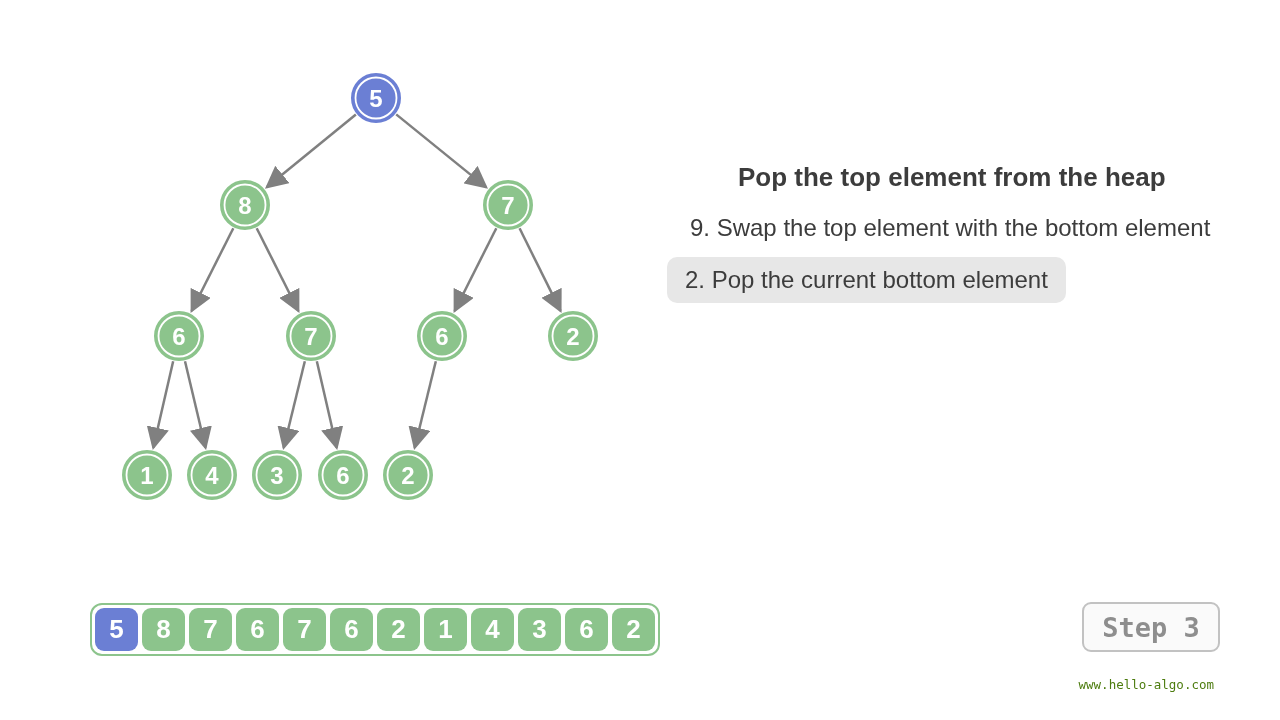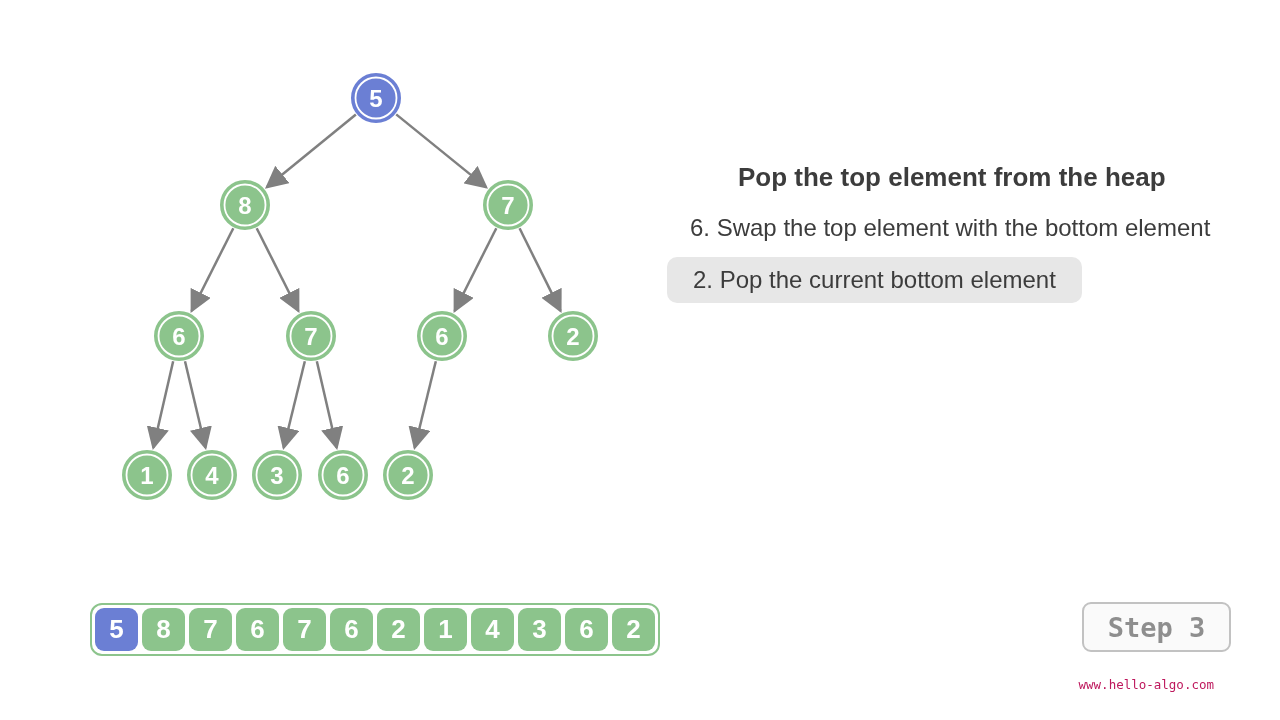--- a/index.html
+++ b/index.html
@@ -41,21 +41,21 @@
     left: 690px; top: 215px;
     font-size: 24px;
     color: #3C3C3C;
     white-space: nowrap;
     line-height: 1.1;
   }
   .panel-item-2 {
     position: absolute;
     left: 667px; top: 257px;
     height: 46px; line-height: 46px;
-    padding: 0 26px;
+    padding: 0 18px;
     border-radius: 10px;
     font-size: 24px;
     color: #3C3C3C;
     white-space: nowrap;
   }
 
   
   .array-box {
     position: absolute;
     left: 90px; top: 603px;
@@ -75,42 +75,42 @@
     justify-content: center;
     color: #ffffff;
     font-weight: bold;
     font-size: 26px;
   }
 
   
   .step-badge {
     position: absolute;
     left: 1082px; top: 602px;
-    width: 149px; height: 50px;
+    width: 138px; height: 50px;
     box-sizing: border-box;
     background: #FAFAFA;
     border: 2px solid #C2C2C2;
     border-radius: 9px;
     display: flex;
     align-items: center;
     justify-content: center;
     font-family: "DejaVu Sans Mono", monospace;
     font-weight: bold;
     font-size: 27px;
     color: #8E8E8E;
     white-space: pre;
   }
 
   
   .watermark {
     position: absolute;
     right: 66px; top: 677px;
     font-family: "DejaVu Sans Mono", monospace;
     font-size: 12.5px;
-    color: #be185d;
+    color: #4d7c0f;
   }
 </style>
 </head>
 <body>
 
 <svg class="tree-svg" viewBox="0 0 700 560" xmlns="http://www.w3.org/2000/svg">
   <defs>
     <marker id="arrowhead" viewBox="0 0 10 10" refX="9" refY="5" markerWidth="9" markerHeight="9" orient="auto">
       <path id="arrowhead-path" d="M0,0 L10,5 L0,10 Z" fill="#808080"></path>
     </marker>
@@ -186,21 +186,21 @@
       </g>
       <g>
         <circle cx="408" cy="475" r="24" fill="#8CC48C" stroke="#8CC48C" stroke-width="2"></circle>
         <circle cx="408" cy="475" r="20.5" fill="none" stroke="#FFFFFF" stroke-width="1.8"></circle>
         <text x="408" y="484">2</text>
       </g>
     </g>
 </svg>
 
 <div class="panel-title">Pop the top element from the heap</div>
-<div class="panel-item-1">6. Swap the top element with the bottom element</div>
+<div class="panel-item-1">9. Swap the top element with the bottom element</div>
 <div class="panel-item-2" id="panel-item-2" style="background: rgb(231, 231, 231);">2. Pop the current bottom element</div>
 
 <div class="array-box" id="array-box" style="border-color: rgb(140, 196, 140);">
     <div class="array-cell" style="background: rgb(107, 127, 212);">5</div>
     <div class="array-cell" style="background: rgb(140, 196, 140);">8</div>
     <div class="array-cell" style="background: rgb(140, 196, 140);">7</div>
     <div class="array-cell" style="background: rgb(140, 196, 140);">6</div>
     <div class="array-cell" style="background: rgb(140, 196, 140);">7</div>
     <div class="array-cell" style="background: rgb(140, 196, 140);">6</div>
     <div class="array-cell" style="background: rgb(140, 196, 140);">2</div>

